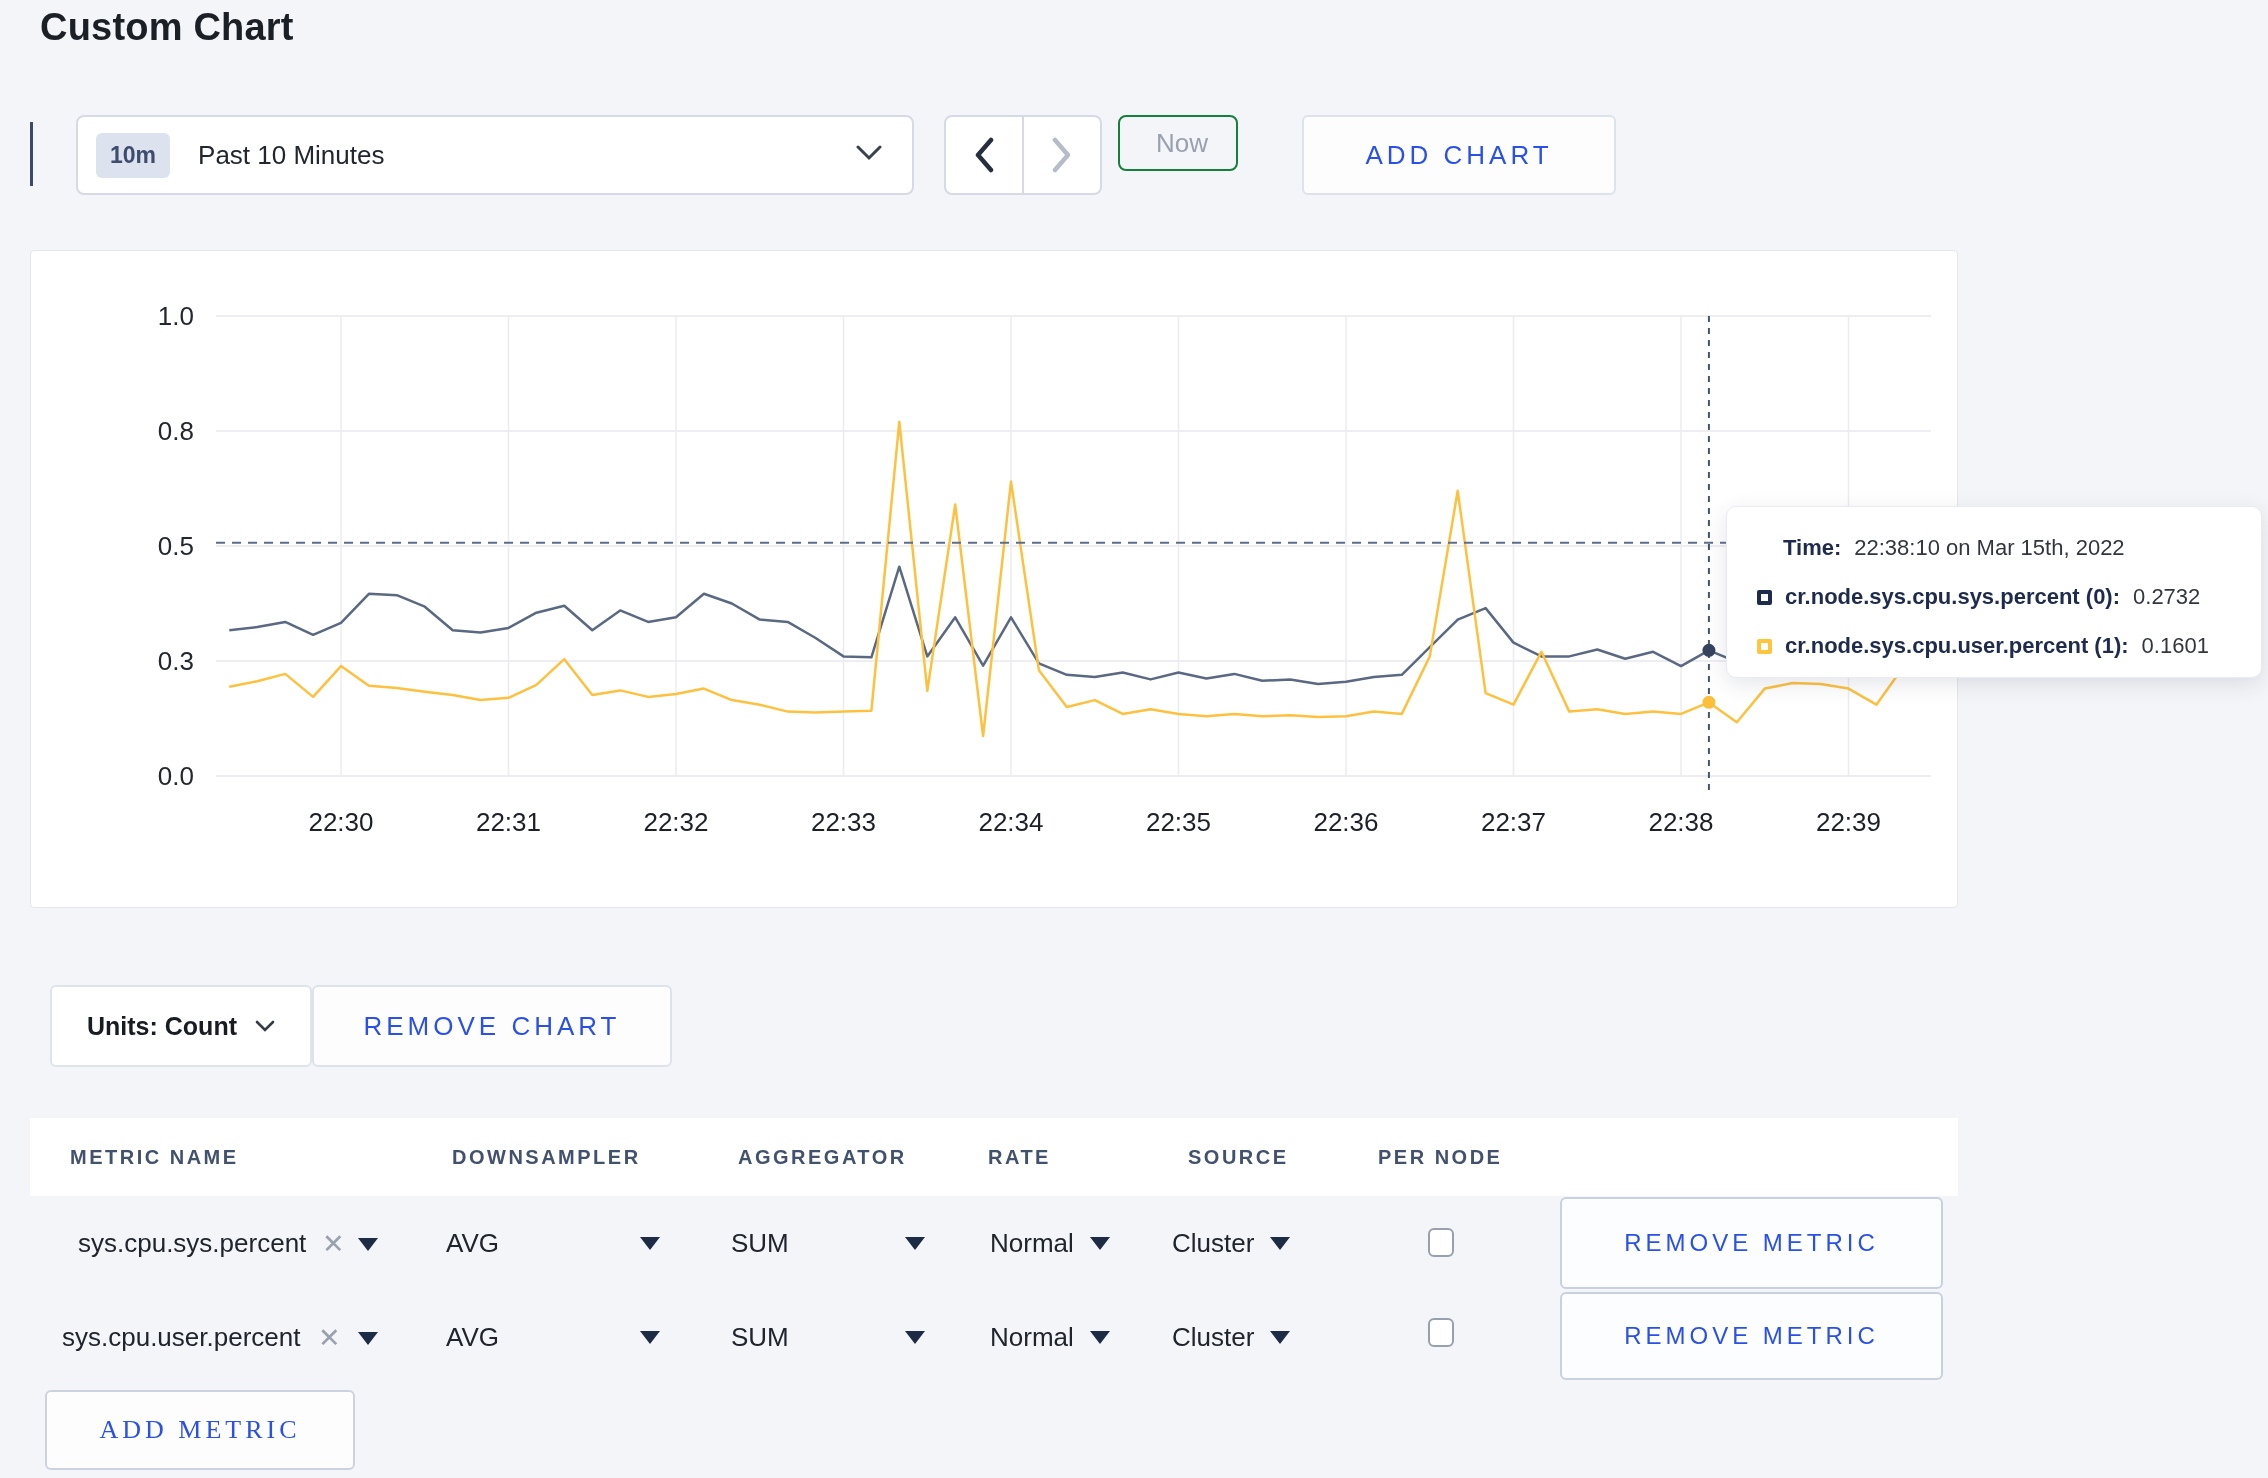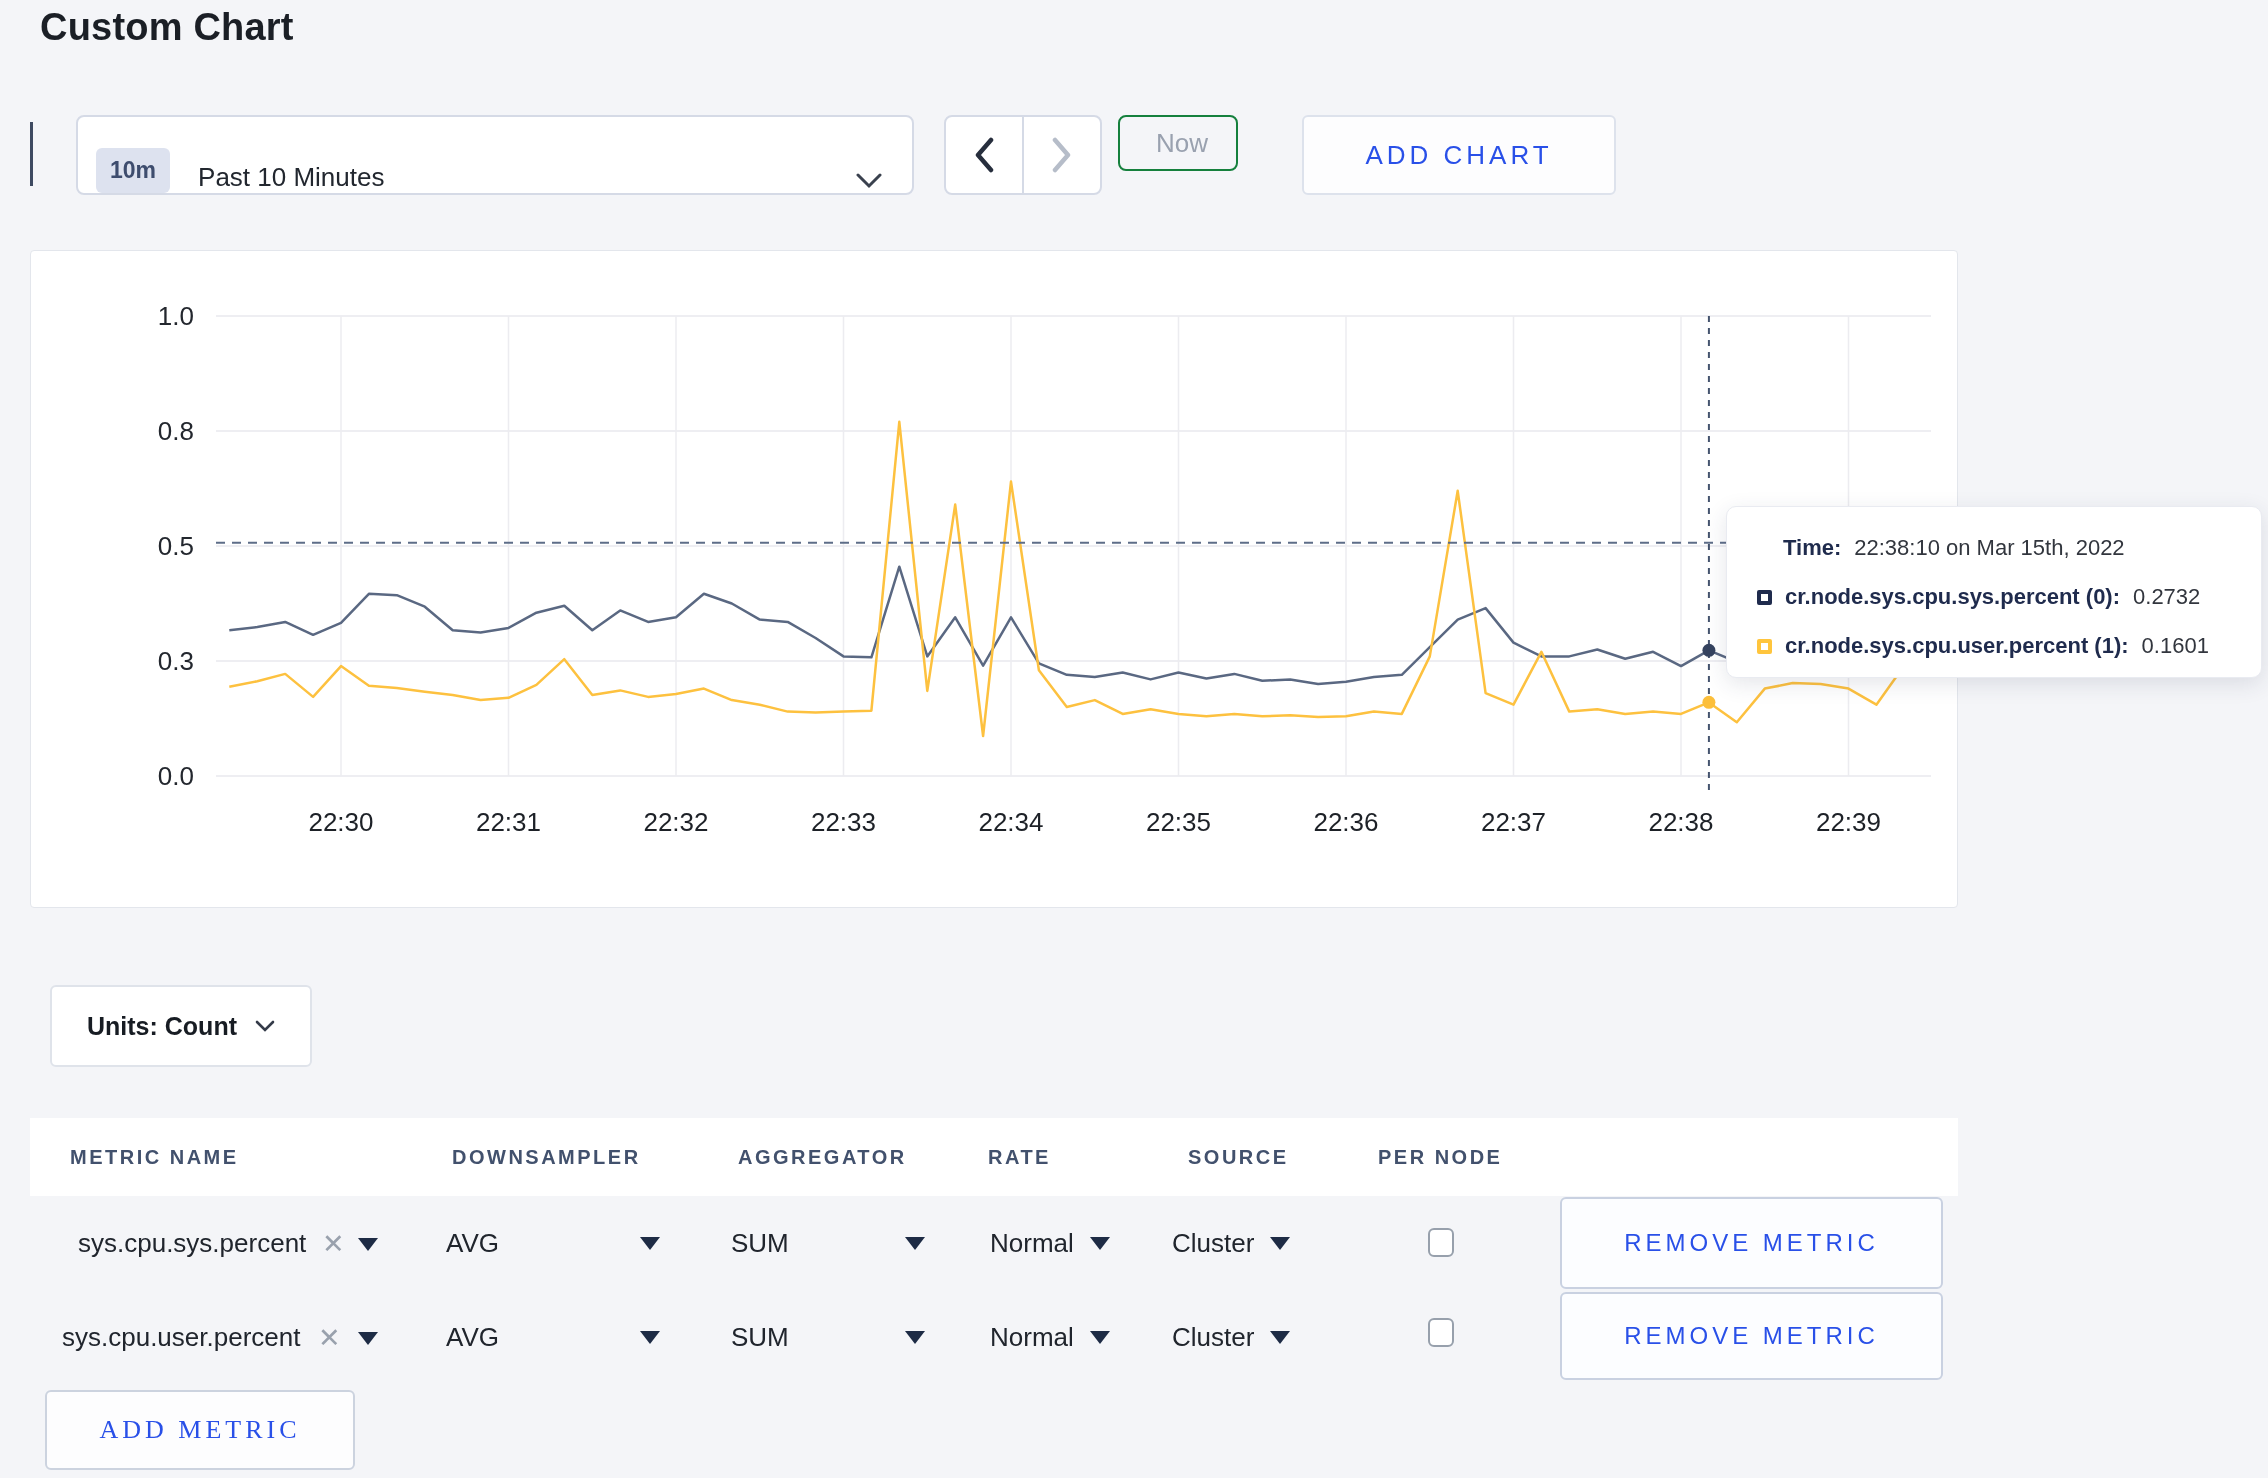--- a/index.html
+++ b/index.html
@@ -16,21 +16,21 @@
   .page-title {
     left:40px; top:6px; font-size:38px; font-weight:700; color:#1b1f26;
     letter-spacing:0.2px;
   }
 
   
   .toolbar-rule { left:30px; top:122px; width:3px; height:64px; background:#3e4a61; }
   .time-dropdown {
     left:76px; top:115px; width:838px; height:80px;
     background:#fff; border:2px solid #d5dae6; border-radius:8px;
-    display:flex; align-items:flex-end; padding:0 30px 0 18px; cursor:pointer;
+    display:flex; align-items:center; padding:0 30px 0 18px; cursor:pointer;
   }
   .range-badge {
     background:#dde2ef; color:#3e4d6e; border-radius:6px;
     padding:9px 14px; font-size:23px; font-weight:700;
   }
   .range-label { margin-left:28px; font-size:26px; color:#22272f; }
   .dd-chevron { margin-left:auto; }
 
   .nav-group {
     left:944px; top:115px; width:158px; height:80px;
@@ -200,20 +200,21 @@
       <span class="tt-value">0.1601</span>
     </div>
   </div>
 
   <div class="abs units-btn">
     <span class="units-label">Units: Count</span>
     <svg width="20" height="12" viewBox="0 0 20 12">
         <path d="M2 2 L10 10 L18 2" fill="none" stroke="#343b49" stroke-width="2.6" stroke-linecap="round"></path>
       </svg>
   </div>
+  <div class="abs blue-btn remove-chart-btn">REMOVE CHART</div>
 
   <div class="abs table-header-band">
     <span class="th-label" style="left:40px">METRIC NAME</span>
     <span class="th-label" style="left:422px">DOWNSAMPLER</span>
     <span class="th-label" style="left:708px">AGGREGATOR</span>
     <span class="th-label" style="left:958px">RATE</span>
     <span class="th-label" style="left:1158px">SOURCE</span>
     <span class="th-label" style="left:1348px">PER NODE</span>
   </div>
 

